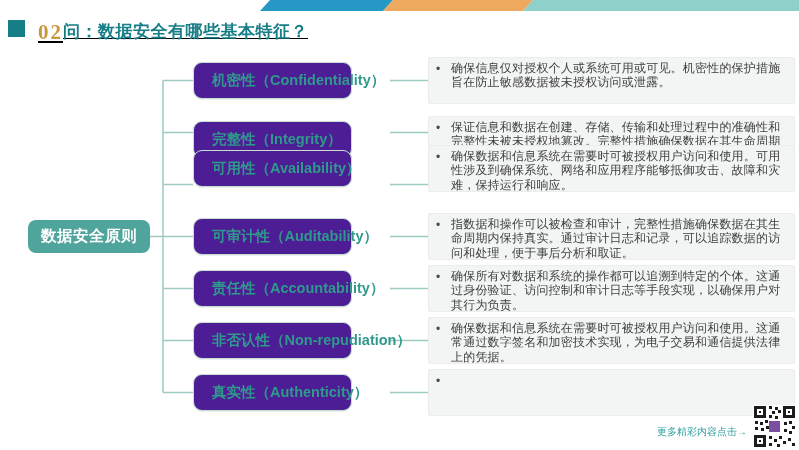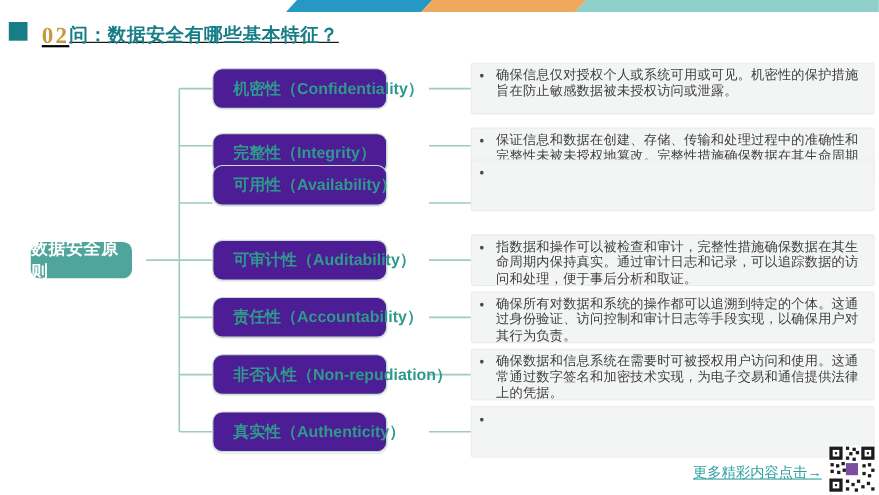--- a/index.html
+++ b/index.html
@@ -14,39 +14,39 @@
   .header { position:absolute; top:20px; left:8px; display:flex; align-items:flex-start;text-decoration:underline; }
   .header-square { width:17px; height:17px; background:#177d86; }
   .header-index { margin-left:13px; font-family:"Liberation Serif", serif; font-weight:bold;
                   font-size:21px; color:#c7993e; letter-spacing:2px; }
   .header-title { font-weight:bold; font-size:17px; color:#177d86; letter-spacing:0.5px; }
 
   
   .connectors { position:absolute; top:0; left:0; }
 
   
-  .root-box { position:absolute; left:28px; top:220px; width:92px; height:33px;
+  .root-box { position:absolute; left:28px; top:220px; width:122px; height:33px;
               background:#4fa49b; border-radius:8px; display:flex; align-items:center; justify-content:center; }
   .root-box span { color:#ffffff; font-weight:bold; font-size:15.5px; letter-spacing:0.5px; }
 
   
   .row { position:absolute; left:193px; right:4px; height:47px; }
   .term-box { position:absolute; left:0; top:5px; width:159px; height:37px;
               background:#4c1d95; border:1px solid #c9ded3; border-radius:9px;
               display:flex; align-items:center; padding-left:18px;
               box-shadow:0 1px 1px rgba(120,160,145,0.18); }
   .term-box span { color:#2f998b; font-weight:bold; font-size:14.5px; white-space:nowrap; }
   .desc-box { position:absolute; left:235px; right:0; top:0; bottom:0;
               background:#f3f4f4; border:1px solid #ebecec; border-radius:2px;
               display:flex; padding:3px 8px 0 7px; overflow:hidden; }
   .bullet { width:15px; flex:none; color:#4a4a4a; font-size:12px; line-height:14.4px; padding-top:1px; }
   .desc-text { flex:1; color:#3f3f3f; font-size:12px; line-height:14.4px; letter-spacing:0.2px; }
 
   
-  .footer-cta { position:absolute; right:52px; bottom:11px; color:#2f9fa0; font-size:13px; cursor:pointer;text-decoration:underline; }
+  .footer-cta { position:absolute; right:52px; bottom:11px; color:#2f9fa0; font-size:10px; cursor:pointer; }
   .qr { position:absolute; right:3px; bottom:2px; width:43px; height:43px; }
 </style>
 </head>
 <body>
 
 <div class="slide">
 
   <svg class="top-band" width="799" height="12" viewBox="0 0 799 12">
     <polygon points="270,0 393,0 383,11 260,11" fill="#2598c5"></polygon>
     <polygon points="393,0 533,0 523,11 383,11" fill="#efa95e"></polygon>
@@ -103,20 +103,21 @@
       <span class="desc-text">保证信息和数据在创建、存储、传输和处理过程中的准确性和完整性未被未授权地篡改。完整性措施确保数据在其生命周期内保持真实、未被更改。</span>
     </div>
   </div>
 
   <div class="row" style="top:145px">
     <div class="term-box">
       <span>可用性（Availability）</span>
     </div>
     <div class="desc-box">
       <span class="bullet">•</span>
+      <span class="desc-text">确保数据和信息系统在需要时可被授权用户访问和使用。可用性涉及到确保系统、网络和应用程序能够抵御攻击、故障和灾难，保持运行和响应。</span>
     </div>
   </div>
 
   <div class="row" style="top:213px">
     <div class="term-box">
       <span>可审计性（Auditability）</span>
     </div>
     <div class="desc-box">
       <span class="bullet">•</span>
       <span class="desc-text">指数据和操作可以被检查和审计，完整性措施确保数据在其生命周期内保持真实。通过审计日志和记录，可以追踪数据的访问和处理，便于事后分析和取证。</span>

